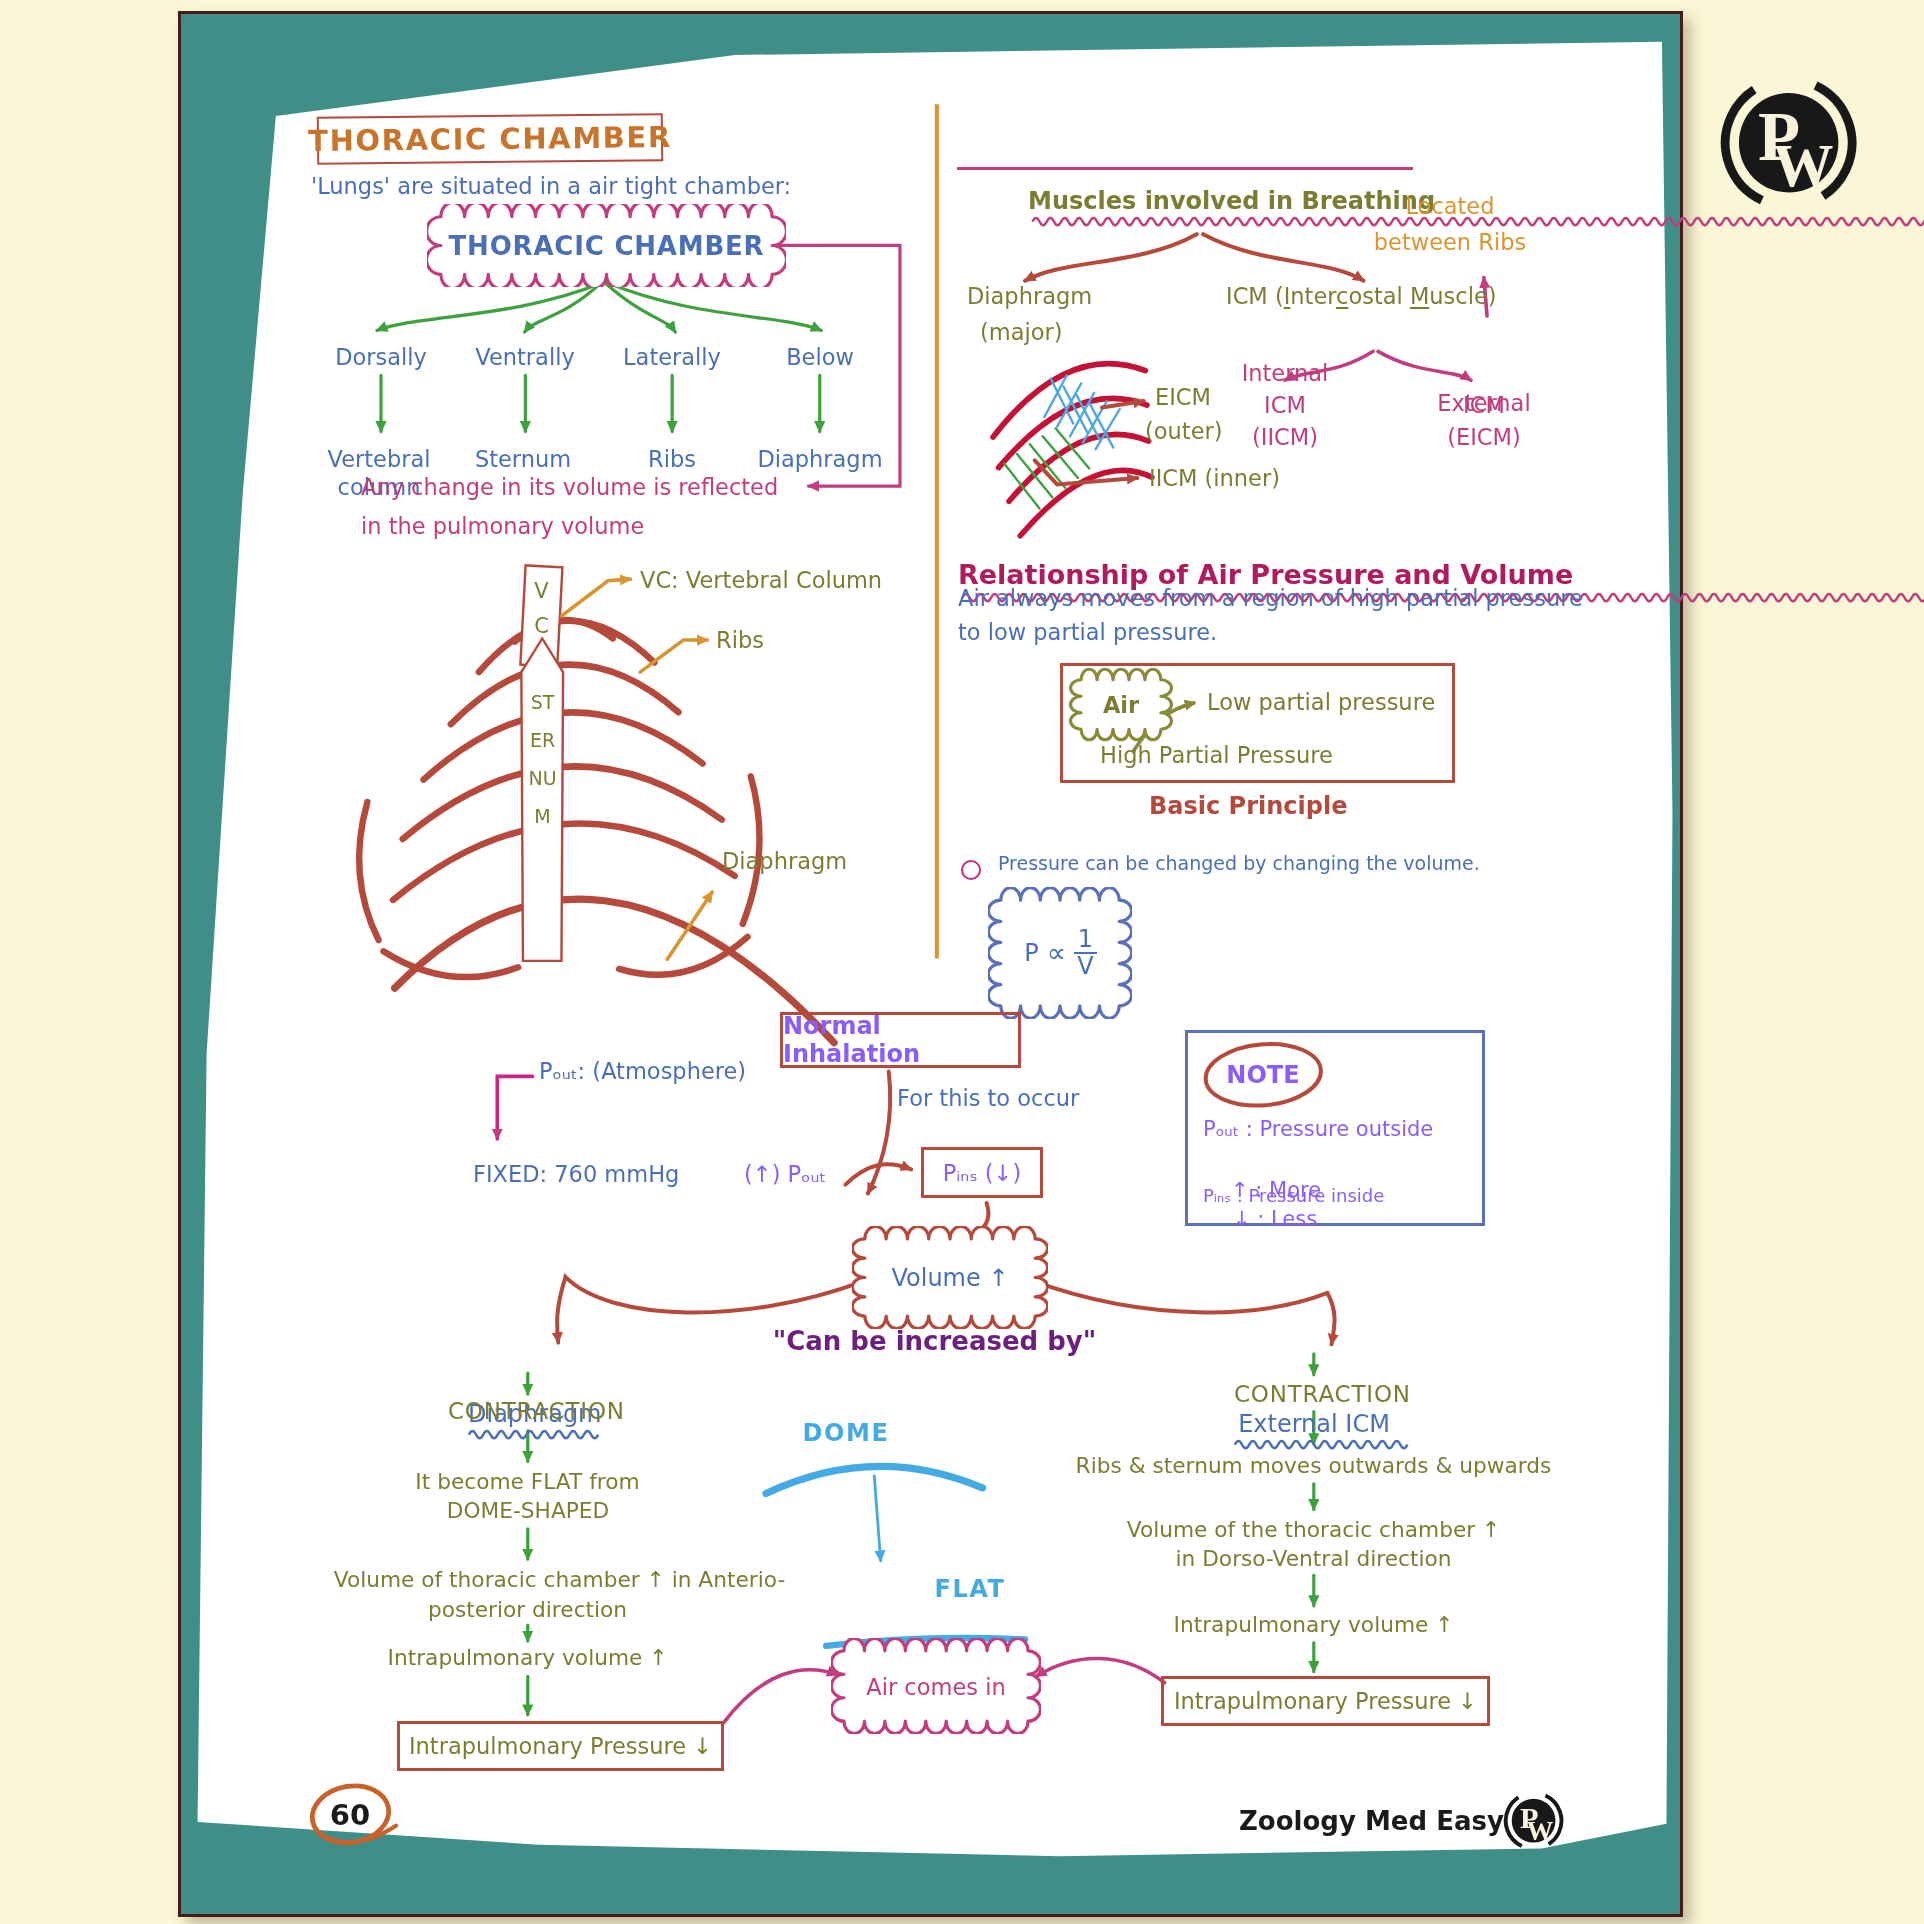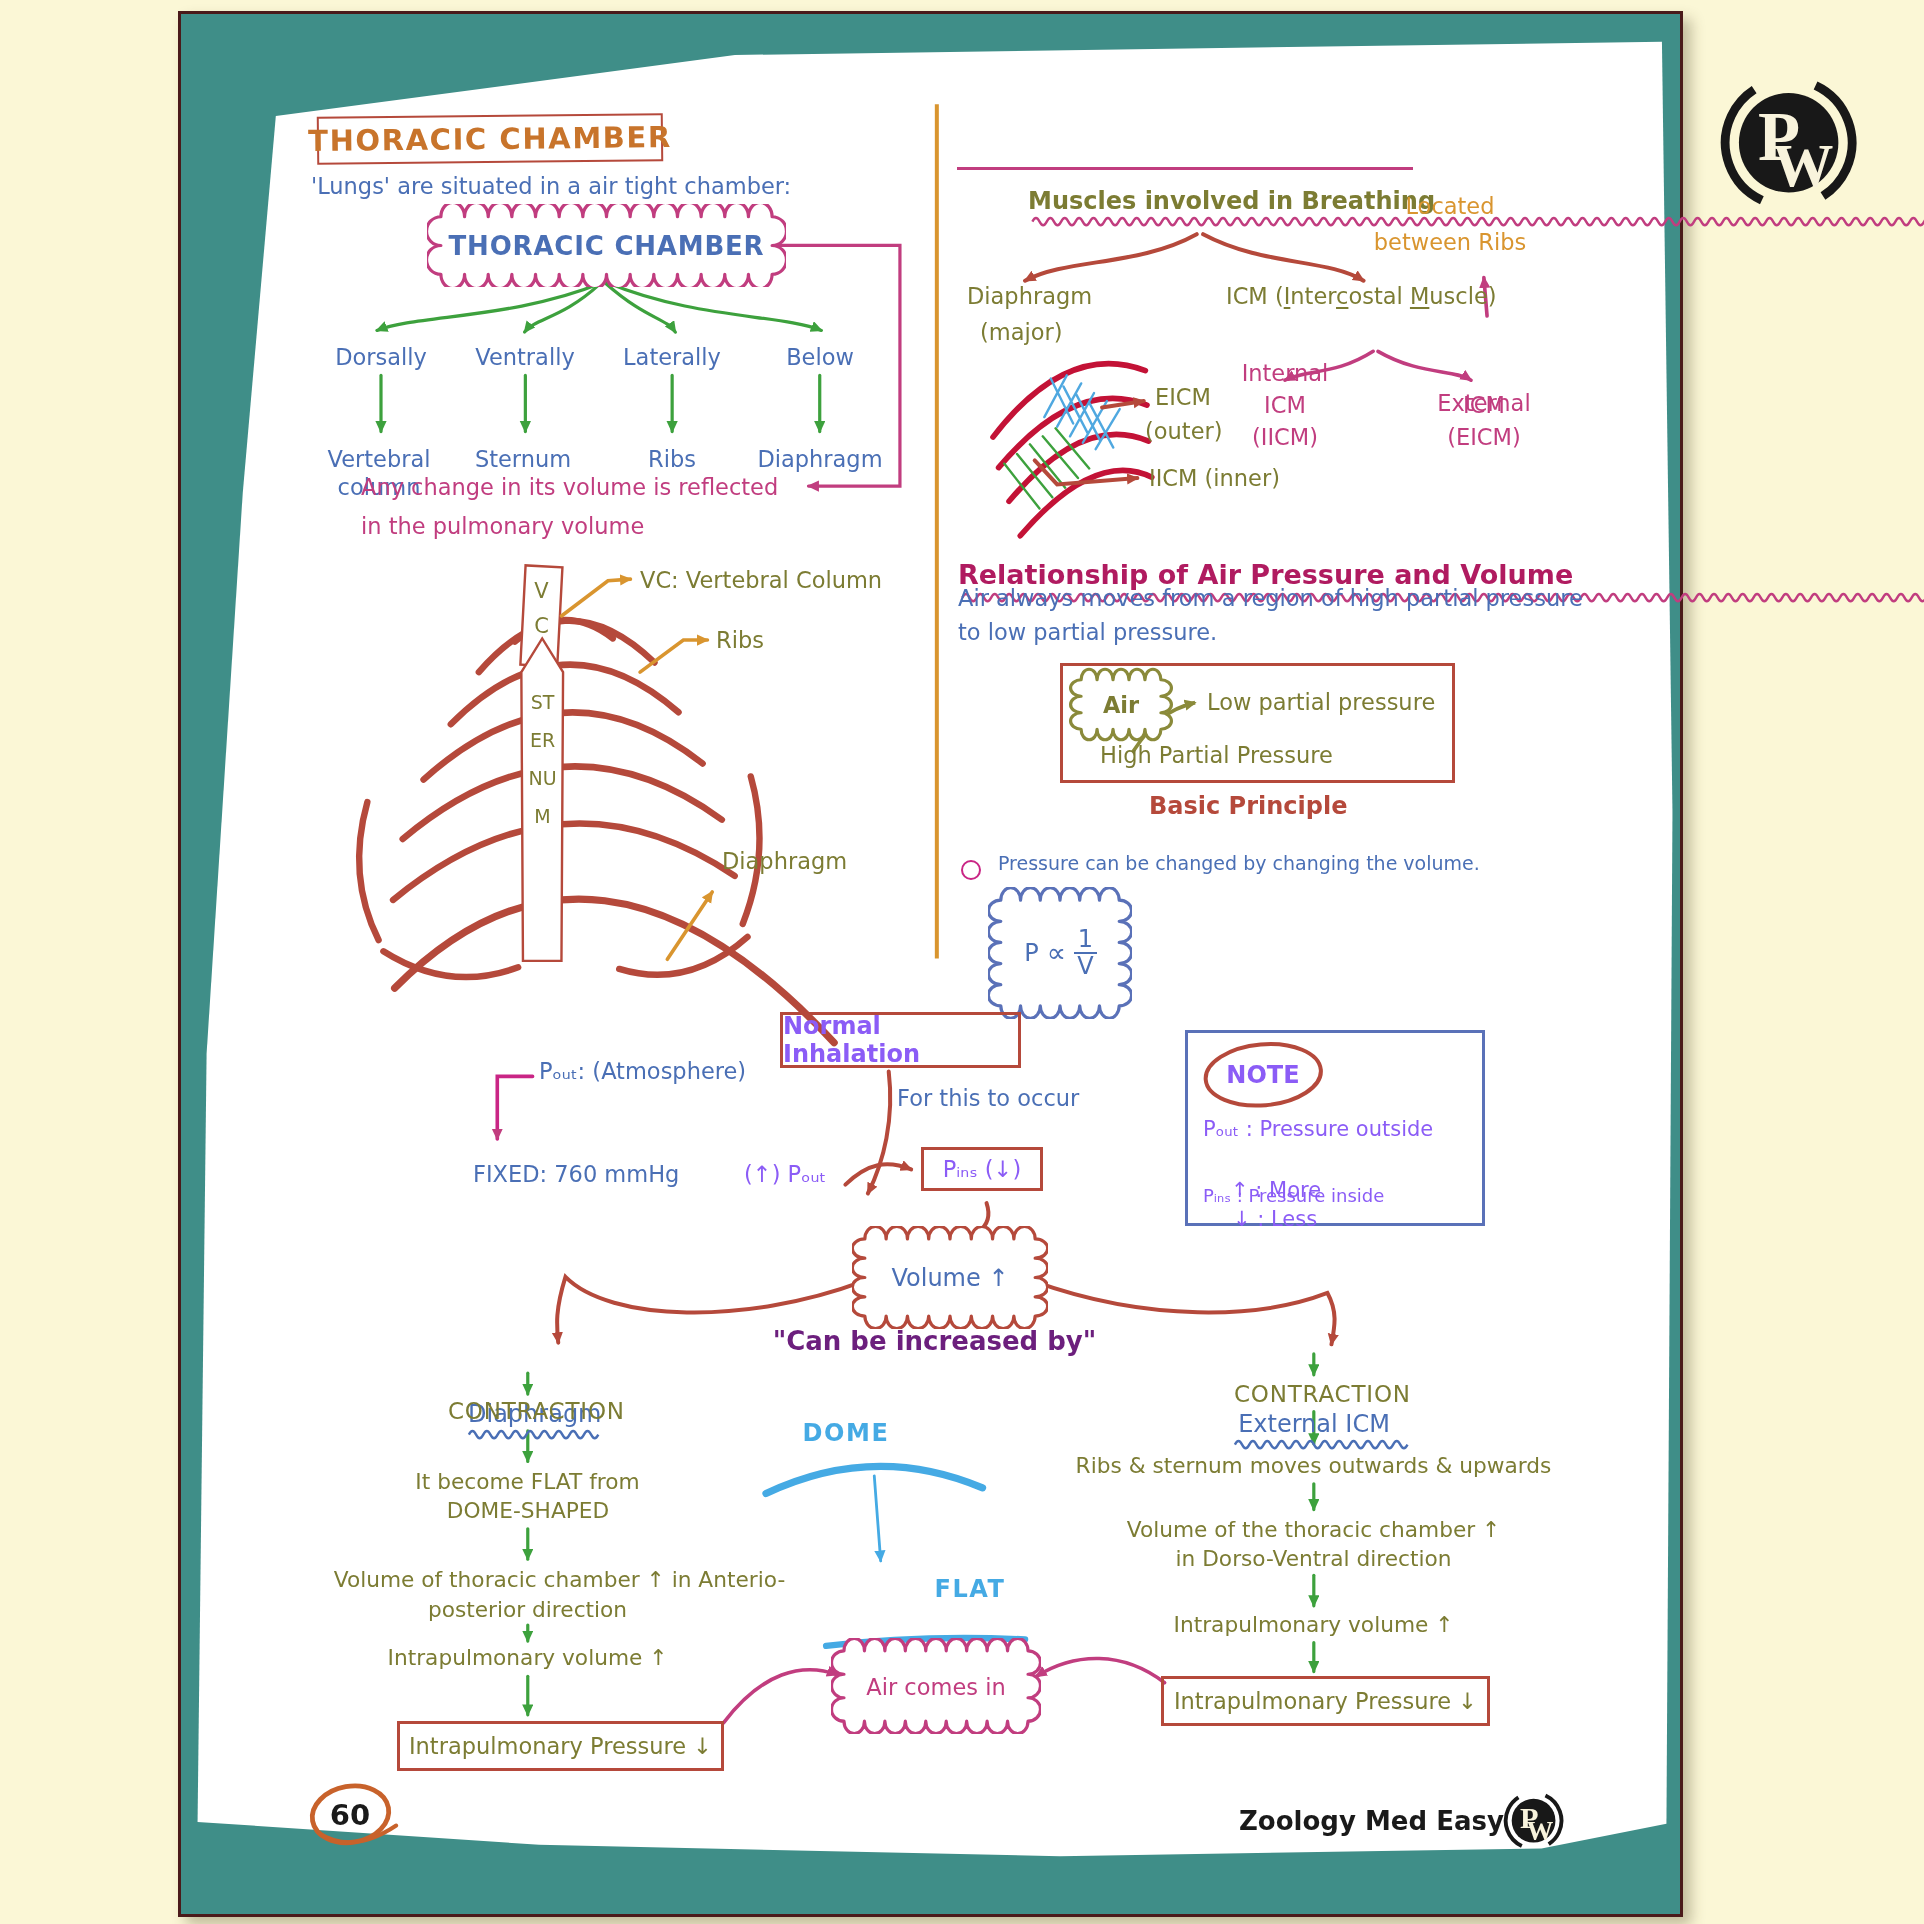--- a/index.html
+++ b/index.html
@@ -248,21 +248,21 @@
     </span>
   </div>
 
   <div class="bx" style="left:780px;top:1012px;width:241px;height:56px;">
     <span class="mag b" style="font-size:24px;">Normal Inhalation</span>
   </div>
   <div class="t blue" style="left:897px;top:1084px;font-size:22.5px;">For this to occur</div>
   <div class="t blue" style="left:539px;top:1057px;font-size:22.5px;">Pₒᵤₜ: (Atmosphere)</div>
   <div class="t blue" style="left:473px;top:1160px;font-size:22.5px;">FIXED: 760 mmHg</div>
   <div class="t mag" style="left:744px;top:1160px;font-size:22.5px;">(↑) Pₒᵤₜ</div>
-  <div class="bx" style="left:921px;top:1147px;width:122px;height:44px;">
+  <div class="bx" style="left:921px;top:1147px;width:122px;height:51px;">
     <span class="mag" style="font-size:22.5px;">Pᵢₙₛ (↓)</span>
   </div>
 
   <div class="bx" style="left:1185px;top:1030px;width:300px;height:196px;border:3.2px solid #5A71B8;"></div>
   <div class="t mag b c" style="left:1215px;top:1060px;width:96px;font-size:24px;">NOTE</div>
   <div class="t mag" style="left:1203px;top:1116px;font-size:21px;">Pₒᵤₜ : Pressure outside</div>
   <div class="t mag" style="left:1203px;top:1185px;font-size:18px;">Pᵢₙₛ : Pressure inside</div>
   <div class="t mag" style="left:1231px;top:1177px;font-size:21px;">↑ : More</div>
   <div class="t mag" style="left:1233px;top:1206px;font-size:21px;">↓ : Less</div>
 

